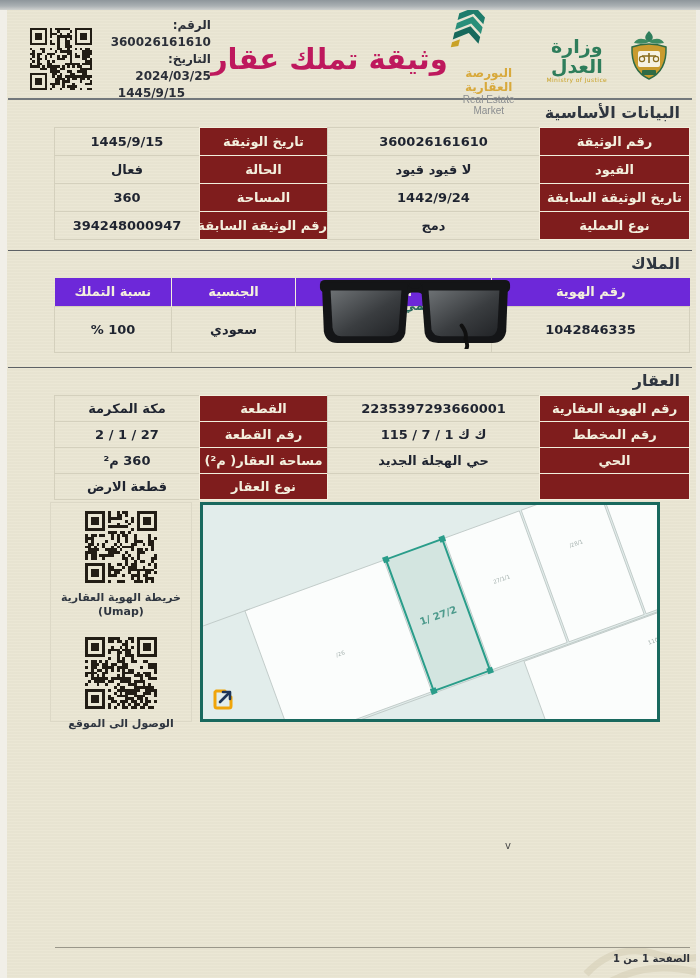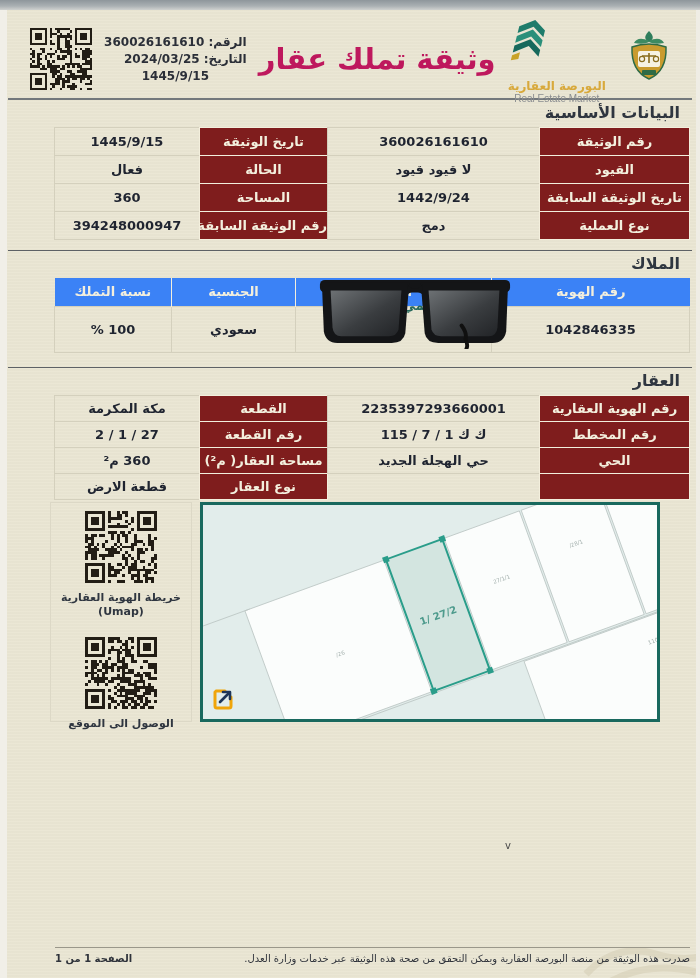--- a/index.html
+++ b/index.html
@@ -47,21 +47,21 @@
   table { border-collapse:collapse; table-layout:fixed; margin:0 10px 0 55px; width:635px; }
   td,th { overflow:hidden; white-space:nowrap; }
   .lbl { background:#7f1d1d; color:#f3efdd; font-weight:bold; font-size:13px;
     text-align:center; border:1.5px solid #f3efdd; }
   .val { background:transparent; color:#1f2430; font-weight:bold; font-size:13px;
     text-align:center; border:1px solid #d4d0bd; }
   .val.noborder { border:none; }
   .kv-table td { height:28px; }
   .prop-table td { height:26px; }
 
-  .owners-table th { height:28px; background:#3b82f6; color:#f3efdd; font-size:13px;
+  .owners-table th { height:28px; background:#6d28d9; color:#f3efdd; font-size:13px;
     font-weight:bold; text-align:center; border:0; border-left:1.5px solid #f3efdd; }
   .owners-table th:last-child { border-left:0; }
   .owners-table td { height:46px; } .gap10 { height:10px; } .gap14 { height:14px; }
 
   
   .sunglasses { position:absolute; top:271px; left:318px; width:194px; height:78px; z-index:10; }
   .name-fragment { position:absolute; top:295px; left:398px; width:40px; z-index:5;
     color:#27695c; font-size:13px; font-weight:bold; text-align:center; line-height:22px; }
 
   
@@ -103,20 +103,24 @@
           <path d="M25 12 C17 8 12 10 10 14 C16 15 21 15 25 13 Z" fill="#3c8a61"></path>
           <path d="M25 12 C33 8 38 10 40 14 C34 15 29 15 25 13 Z" fill="#3c8a61"></path>
           <path d="M8 18 Q25 12 42 18 Q43 42 25 50 Q7 42 8 18 Z" fill="#c99b2e" stroke="#2e6b46" stroke-width="1.5"></path>
           <rect x="14" y="22" width="22" height="16" rx="2" fill="#f6f2e3"></rect>
           <path d="M25 24 v10 M18 27 h14" stroke="#8a6d1f" stroke-width="1.6"></path>
           <circle cx="18" cy="30" r="2.6" fill="none" stroke="#8a6d1f" stroke-width="1.2"></circle>
           <circle cx="32" cy="30" r="2.6" fill="none" stroke="#8a6d1f" stroke-width="1.2"></circle>
           <rect x="18" y="41" width="14" height="5" rx="1" fill="#2e6b46"></rect>
         </svg>
       </span>
+      <div class="moj-text">
+        <div class="moj-ar">وزارة العدل</div>
+        <div class="moj-en">Ministry of Justice</div>
+      </div>
     </div>
 
     <div class="rem">
       <span>
         <svg width="42" height="52" viewBox="0 0 42 52">
           <g transform="rotate(14 21 26)">
             <path d="M8 14 L22 4 L34 12 L34 19 L22 11 L8 21 Z" fill="#1e7c6b"></path>
             <path d="M8 24 L22 14 L34 22 L34 29 L22 21 L8 31 Z" fill="#2a8f7a"></path>
             <path d="M8 34 L22 24 L34 32 L34 39 L22 31 L8 41 Z" fill="#17695c"></path>
             <path d="M8 44 L15 39 L15 46 L8 49 Z" fill="#c9a227"></path>
@@ -988,21 +992,20 @@
             <rect x="1" y="19" width="5" height="5" fill="#eae6d3"></rect>
             <rect x="2" y="20" width="3" height="3" fill="#221d15"></rect>
           </svg></div>
       <div class="qr-caption">الوصول الى الموقع</div>
     </div>
   </div>
 
   <span class="stray-mark">v</span>
 
   <div class="footer">
-    <div class="footer-note">صدرت هذه الوثيقة من منصة البورصة العقارية ويمكن التحقق من صحة هذه الوثيقة عبر خدمات وزارة العدل.</div>
     <div class="footer-page">الصفحة 1 من 1</div>
   </div>
 
   <div class="watermark">
     <svg width="150" height="60" viewBox="0 0 150 60">
       <g fill="none" stroke="#cfc7ad" stroke-width="7" opacity=".8">
         <path d="M10 50 Q40 18 80 30 Q120 42 150 22"></path>
         <path d="M30 60 Q70 36 120 48"></path>
       </g>
     </svg>

